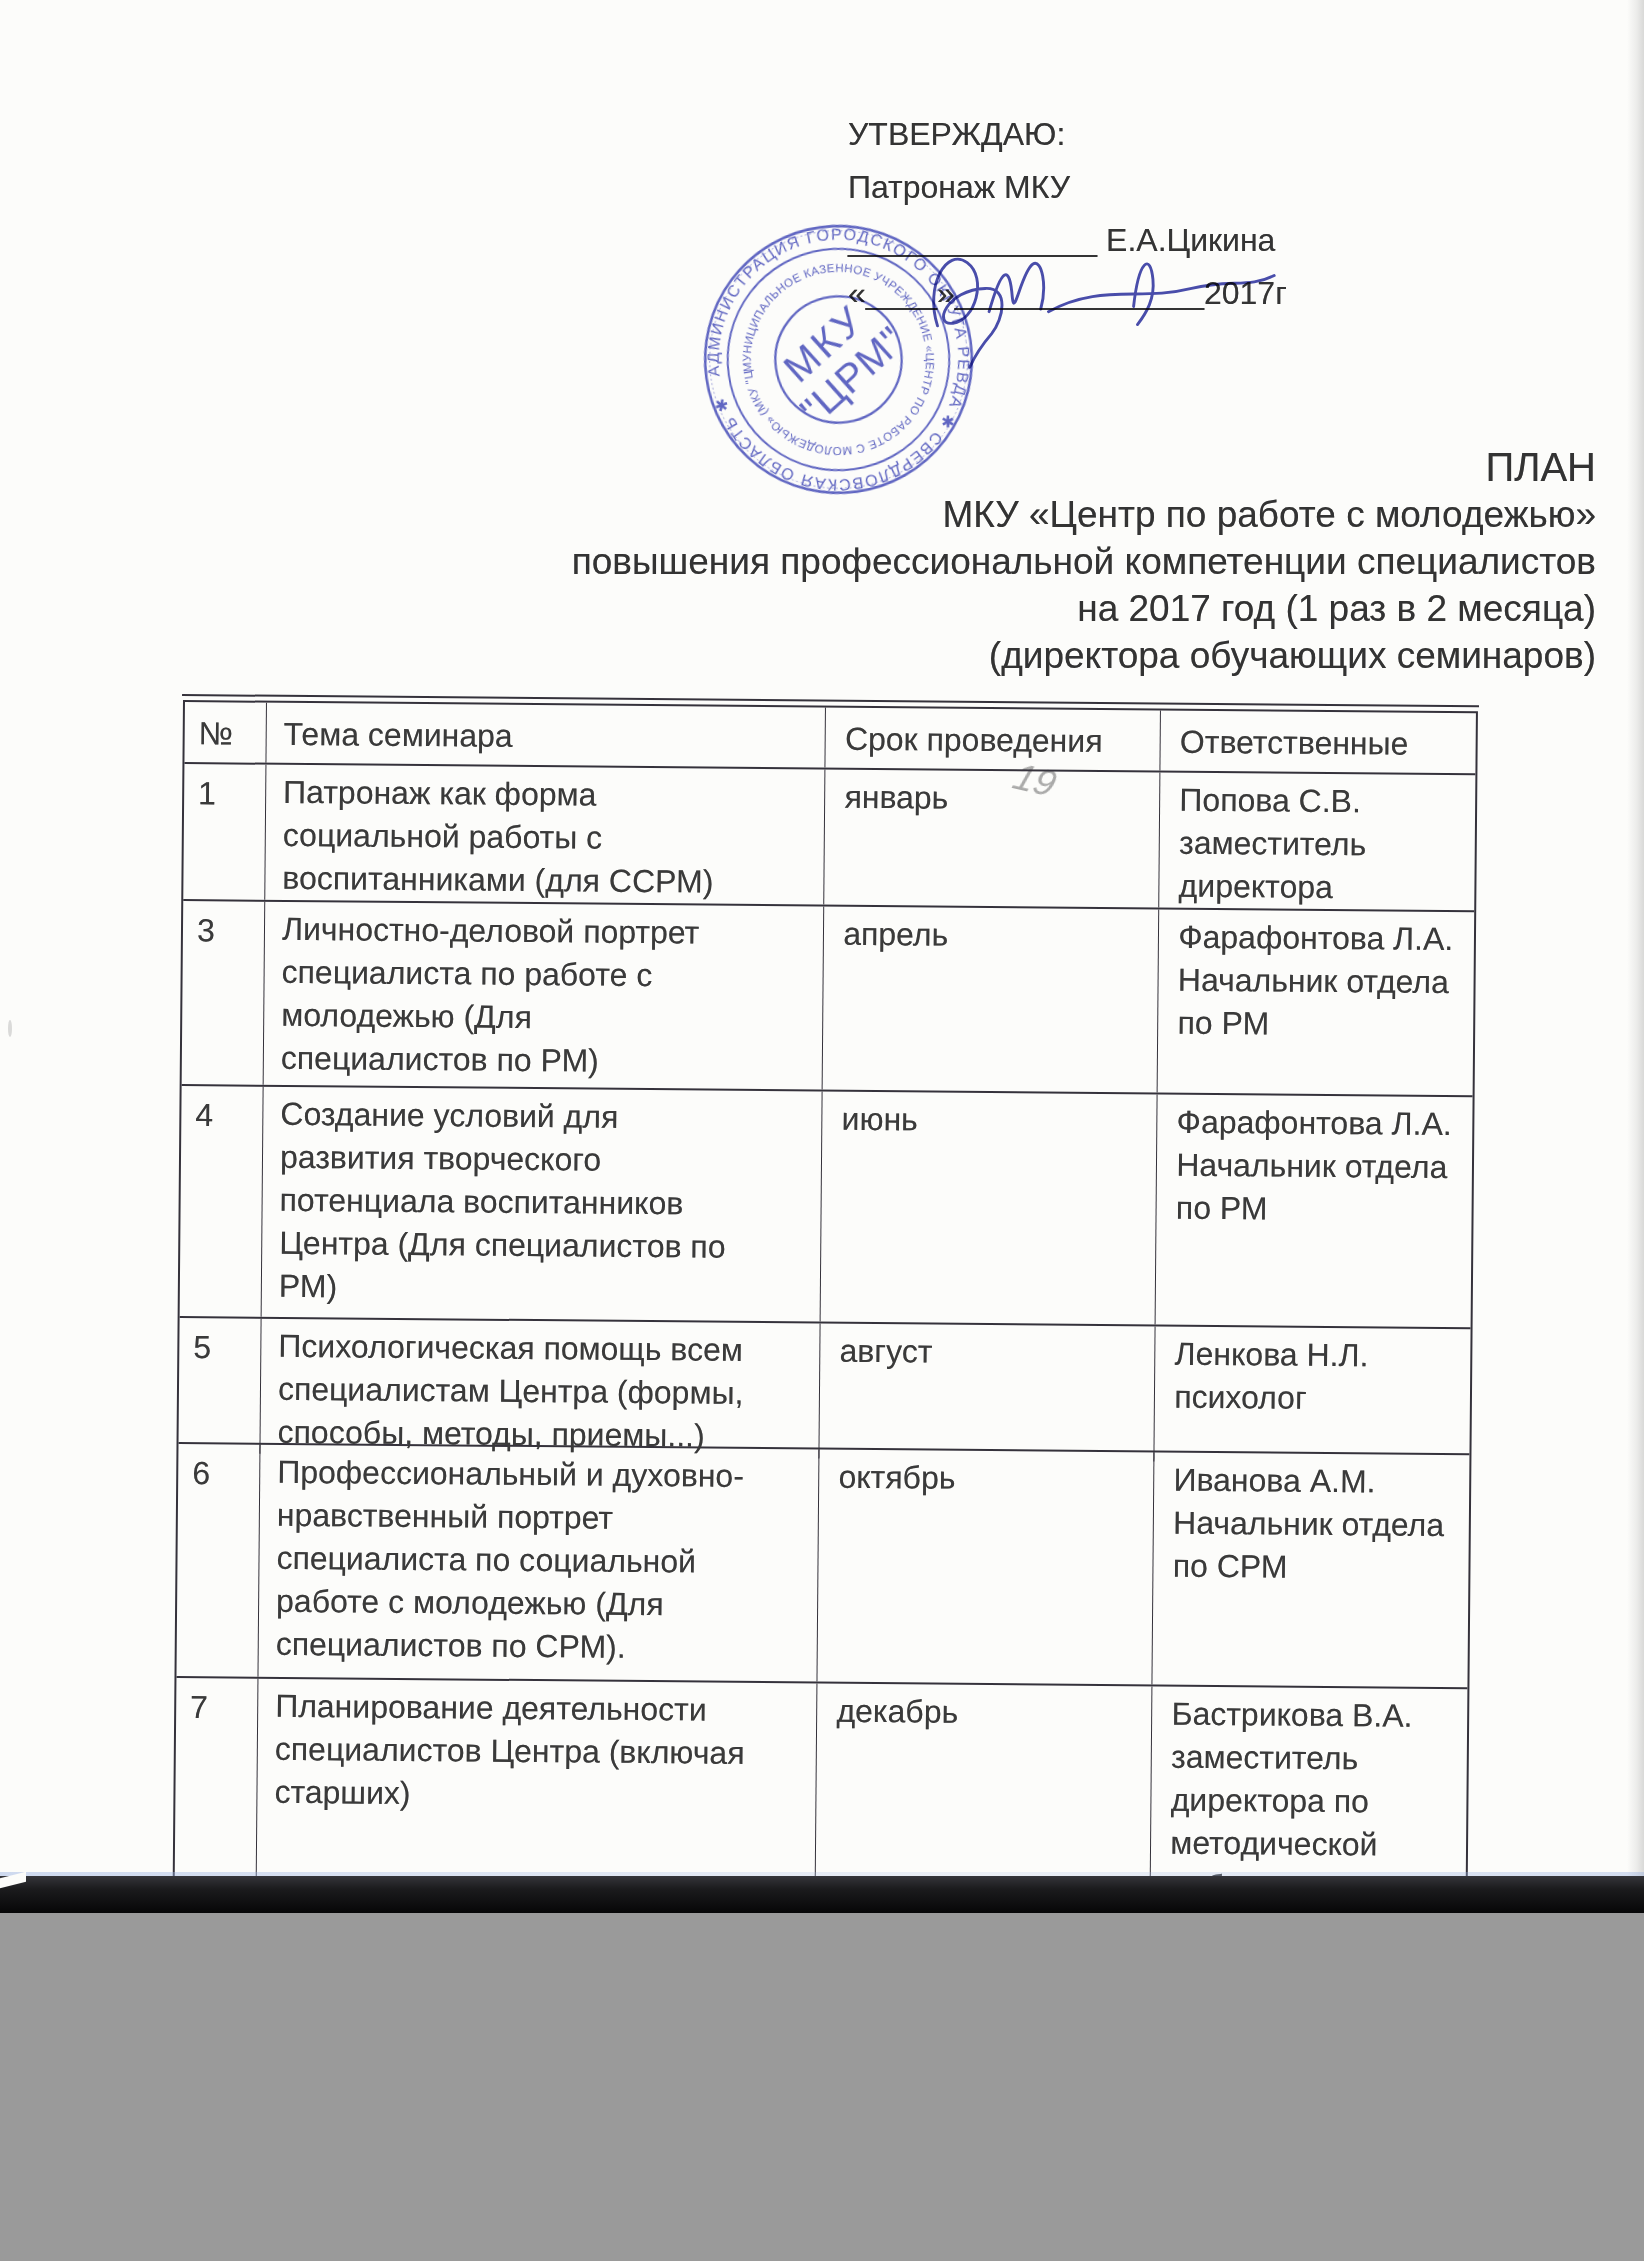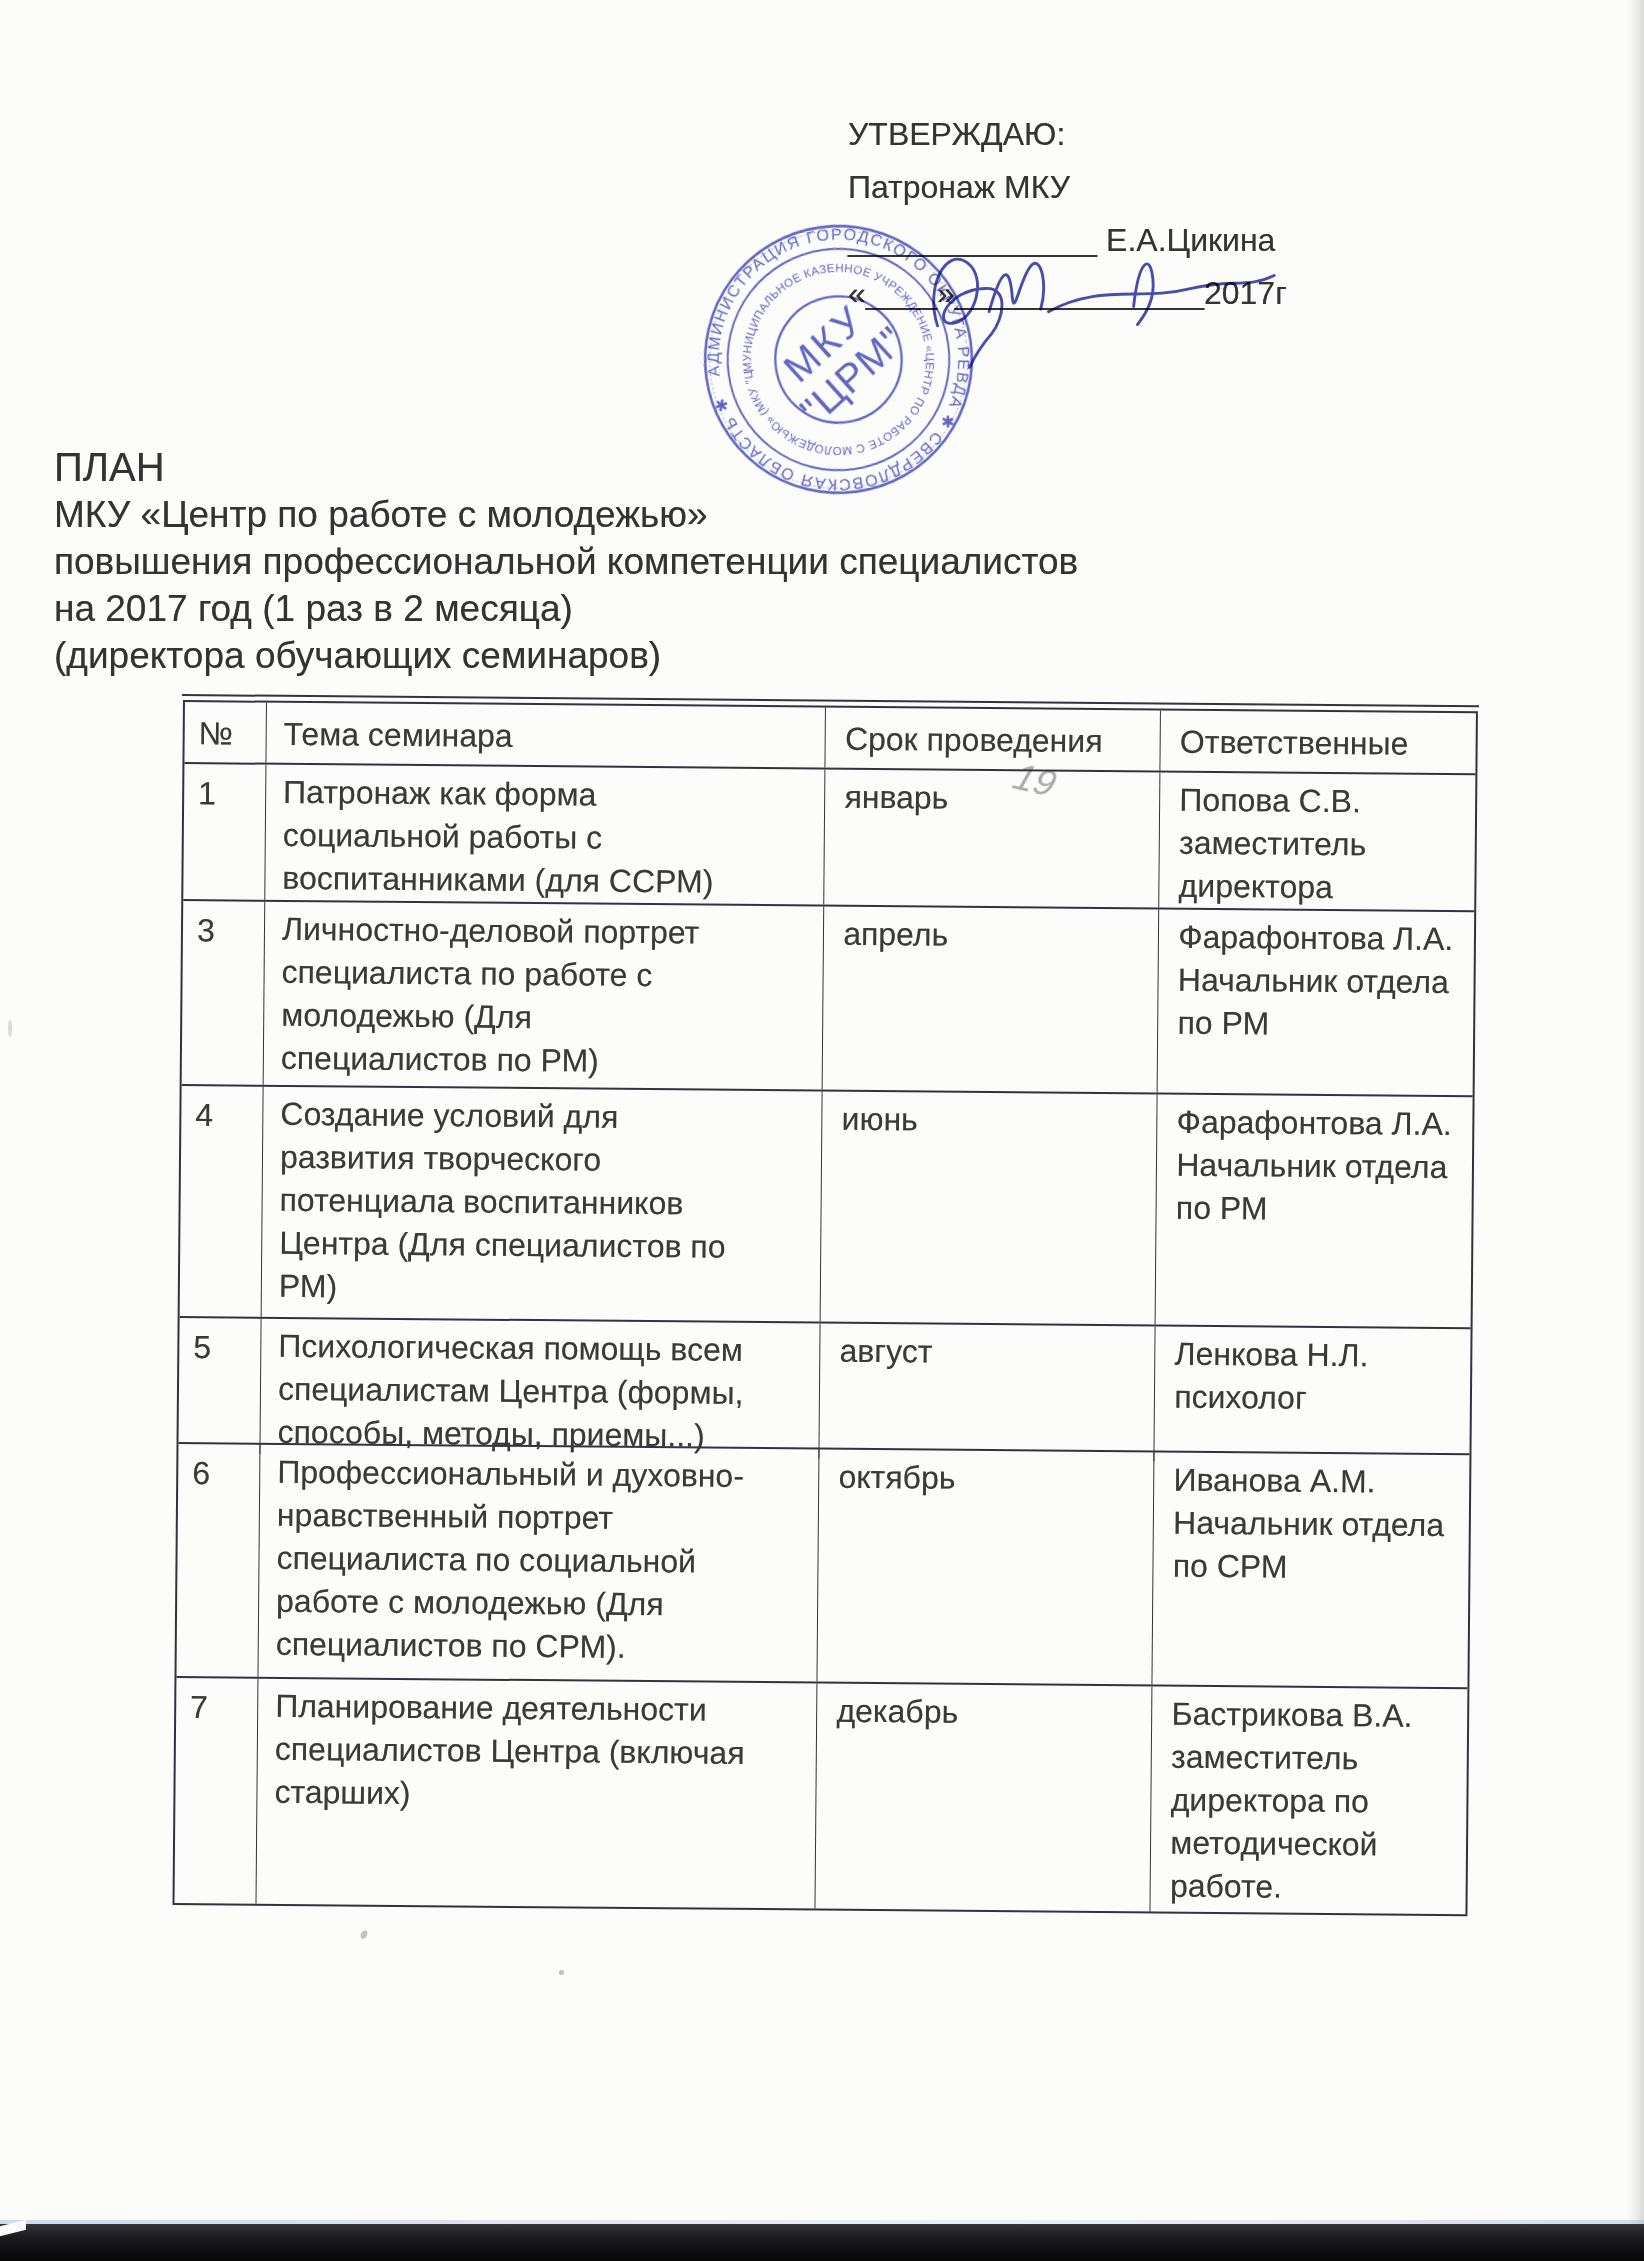--- a/index.html
+++ b/index.html
@@ -1,19 +1,19 @@
 <!DOCTYPE html>
 <html lang="ru" style="font-size:10.3px"><head>
 <meta charset="utf-8">
 <title>Scanned plan document</title>
 <style>
   html,body{margin:0;padding:0;background:#9a9a9a;}
   .page{
     position:relative;
-    width:1645px;height:2261px;
+    width:1645px;height:1913px;
     background:#fcfcfa;
     overflow:hidden;
     font-family:"Liberation Sans", sans-serif;
     color:#383838;
   }
   .doc-text{ text-shadow:0 0 0.6px rgba(56,56,56,.55); }
 
   
   .approval{
     position:absolute; left:848px; top:108px; width:748px;
@@ -28,22 +28,22 @@
     transform:rotate(-8deg);
   }
   
   .signature{
     position:absolute; left:913px; top:229px; width:387px; height:155px;
     mix-blend-mode:multiply; filter:blur(0.3px);
   }
 
   
   .title-block{
-    position:absolute; left:54px; top:444px; width:1548px;
-    text-align:left; color:#333;
+    position:absolute; left:48px; top:444px; width:1548px;
+    text-align:right; color:#333;
   }
   .title-block .t-line{ font-size:37px; line-height:47px; }
   .title-block .t-main{ font-size:40px; }
 
   
   .pencil-note{
     position:absolute; left:1014px; top:760px;
     font-size:37px; font-style:italic; color:#8f8f8f;
     transform:rotate(13deg) skewX(-6deg);
     opacity:.75; filter:blur(0.3px);

